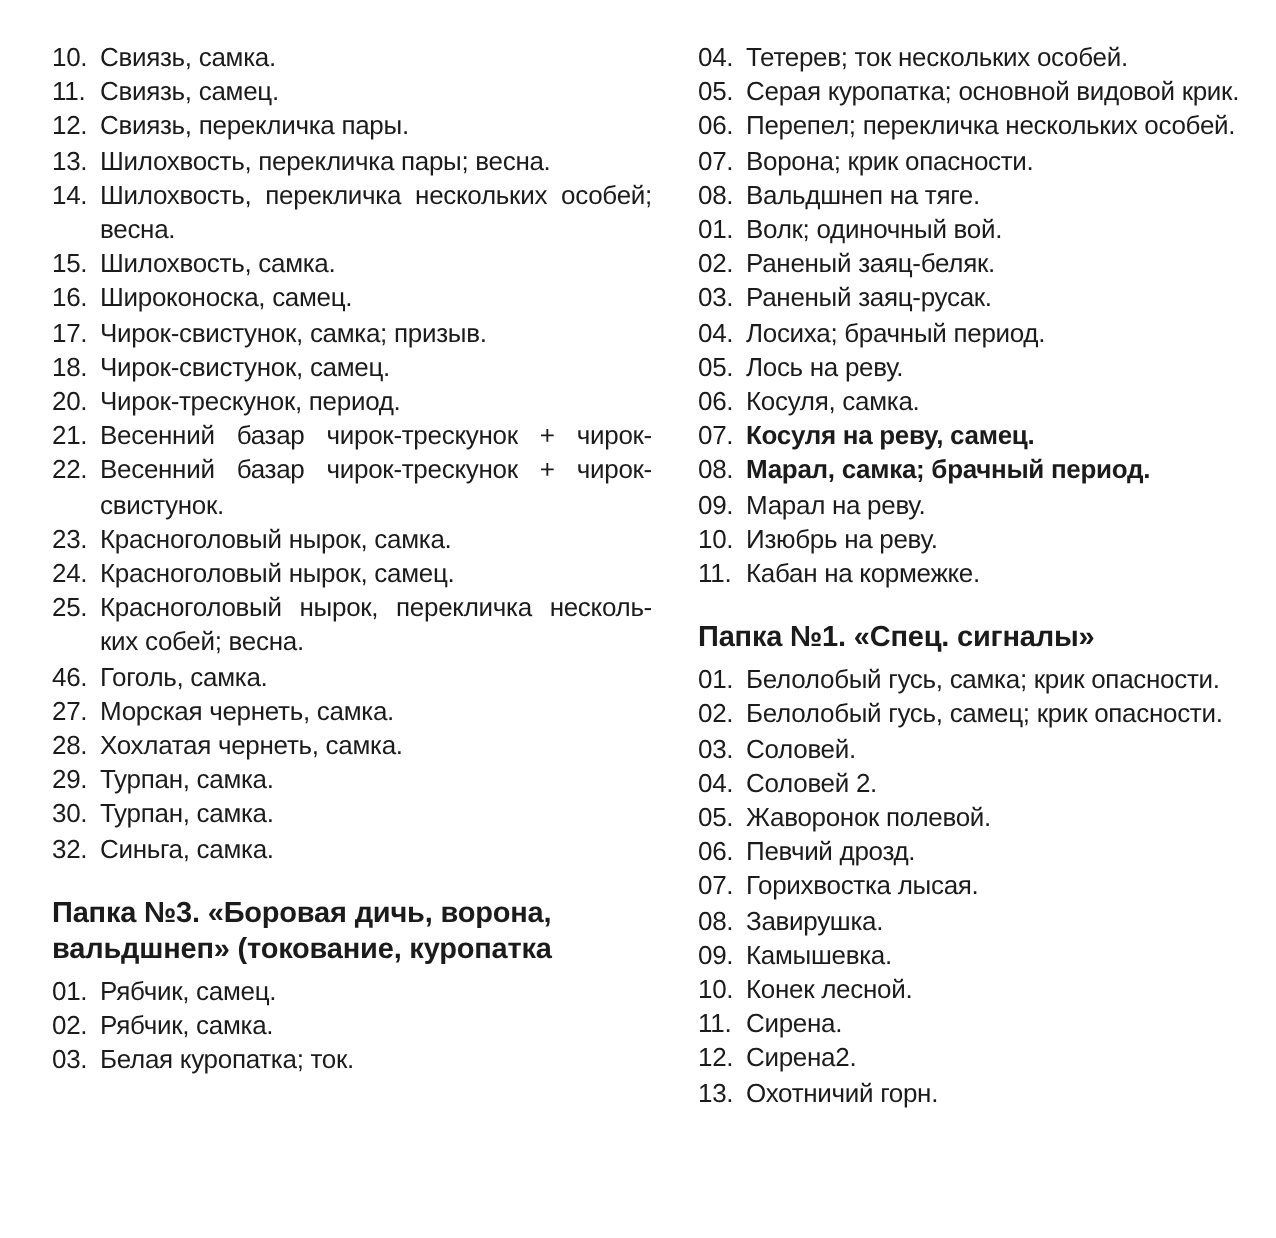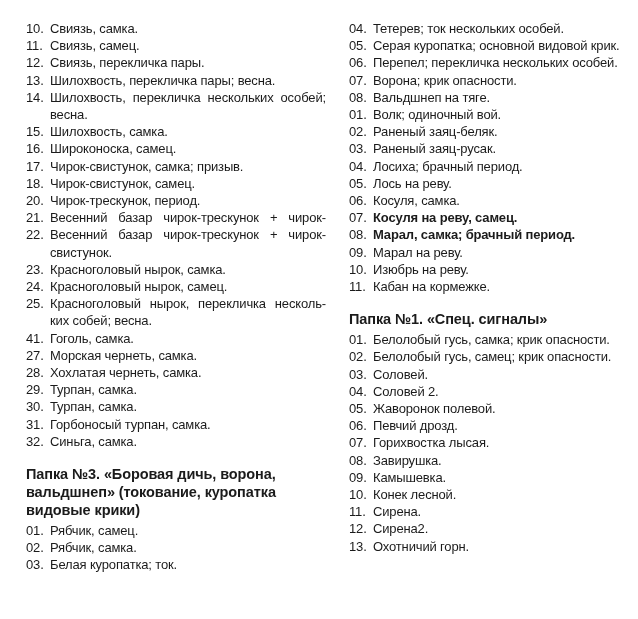--- a/index.html
+++ b/index.html
@@ -151,21 +151,21 @@
         </div>
       </div>
       <div class="item">
         <span class="num">25.</span>
         <div class="txt">
           <div class="line fill">Красноголовый нырок, перекличка несколь-</div>
           <div class="line">ких собей; весна.</div>
         </div>
       </div>
       <div class="item">
-        <span class="num">41.</span>
+        <span class="num">46.</span>
         <div class="txt">
           <div class="line">Гоголь, самка.</div>
         </div>
       </div>
       <div class="item">
         <span class="num">27.</span>
         <div class="txt">
           <div class="line">Морская чернеть, самка.</div>
         </div>
       </div>
@@ -178,38 +178,31 @@
       <div class="item">
         <span class="num">29.</span>
         <div class="txt">
           <div class="line">Турпан, самка.</div>
         </div>
       </div>
       <div class="item">
         <span class="num">30.</span>
         <div class="txt">
           <div class="line">Турпан, самка.</div>
-        </div>
-      </div>
-      <div class="item">
-        <span class="num">31.</span>
-        <div class="txt">
-          <div class="line">Горбоносый турпан, самка.</div>
         </div>
       </div>
       <div class="item">
         <span class="num">32.</span>
         <div class="txt">
           <div class="line">Синьга, самка.</div>
         </div>
       </div>
       <div class="section-header">
         <div class="hline">Папка №3. «Боровая дичь, ворона,</div>
         <div class="hline">вальдшнеп» (токование, куропатка</div>
-        <div class="hline">видовые крики)</div>
       </div>
       <div class="item">
         <span class="num">01.</span>
         <div class="txt">
           <div class="line">Рябчик, самец.</div>
         </div>
       </div>
       <div class="item">
         <span class="num">02.</span>
         <div class="txt">

